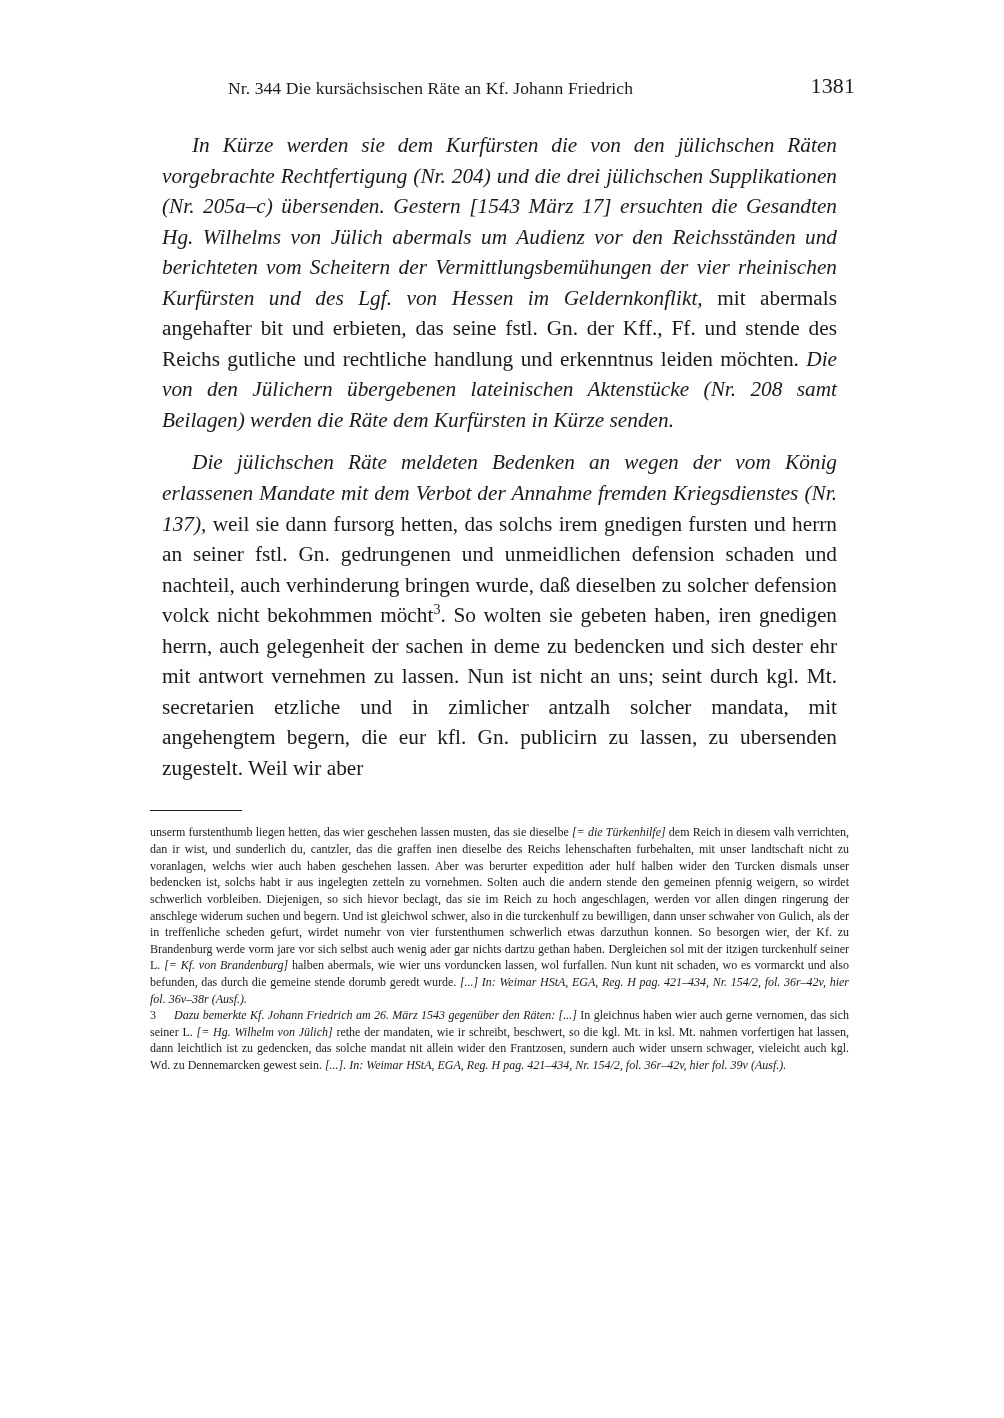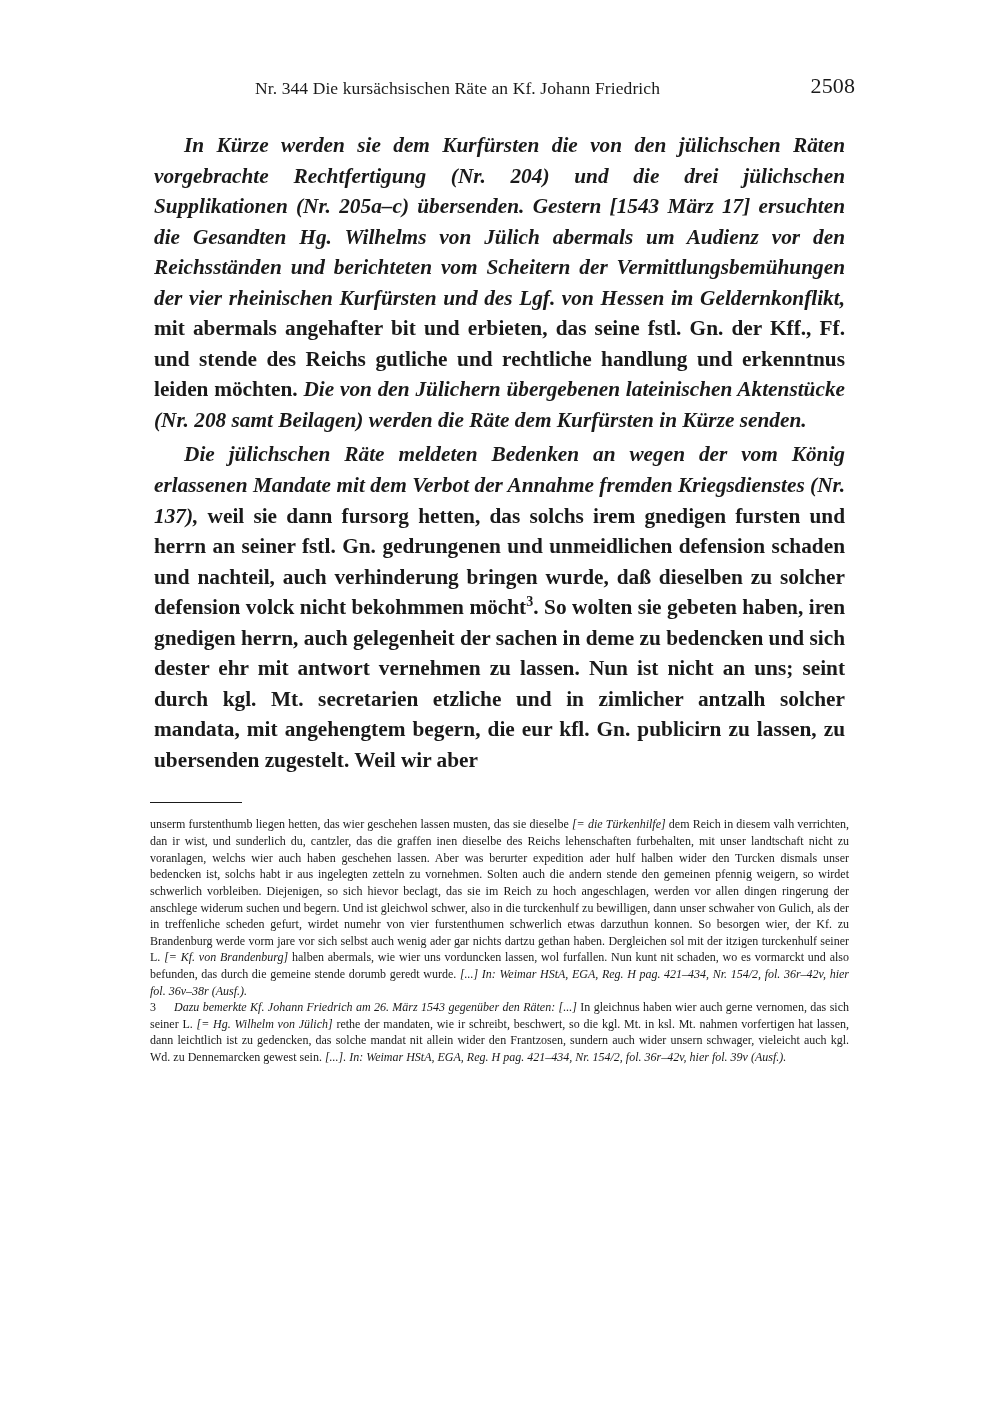--- a/index.html
+++ b/index.html
@@ -27,39 +27,38 @@
     display: flex;
     align-items: baseline;
     justify-content: flex-start;
     font-size: 17.5px;
     letter-spacing: 0.1px;
     margin: 0 0 30px 0;
     height: 22px;
     position: relative;
   }
   .running-head .rh-text {
-    margin-left: 105px;
+    margin-left: 78px;
     white-space: nowrap;
   }
   .running-head .rh-page {
     position: absolute;
     right: -6px;
     top: -5px;
     font-size: 22px;
   }
   .body-text {
     font-size: 21.3px;
     line-height: 1.435;
     text-align: justify;
     hyphens: none;
   }
   .body-text p {
-    margin: 4px;
+    margin: 12px;
     text-indent: 30px;
-    font-weight: bold;
   }
   .body-text p + p {
     margin-top: 1px;
   }
   em, .it {
     font-style: italic;
   }
   sup {
     font-size: 0.66em;
     vertical-align: super;
@@ -89,21 +88,21 @@
     margin-right: 18px;
   }
 </style>
 </head>
 <body>
 
 <div class="page">
 
   <div class="running-head">
     <span class="rh-text">Nr. 344 Die kursächsischen Räte an Kf. Johann Friedrich</span>
-    <span class="rh-page">2508</span>
+    <span class="rh-page">1381</span>
   </div>
 
   <div class="body-text">
     <p><em>In Kürze werden sie dem Kurfürsten die von den jülichschen Räten vorgebrachte Rechtfertigung (Nr. 204) und die drei jülichschen Supplikationen (Nr. 205a–c) übersenden. Gestern [1543 März 17] ersuchten die Gesandten Hg. Wilhelms von Jülich abermals um Audienz vor den Reichsständen und berichteten vom Scheitern der Vermittlungsbemühungen der vier rheinischen Kurfürsten und des Lgf. von Hessen im Geldernkonflikt,</em><span> mit abermals angehafter bit und erbieten, das seine fstl. Gn. der Kff., Ff. und stende des Reichs gutliche und rechtliche handlung und erkenntnus leiden möchten. </span><em>Die von den Jülichern übergebenen lateinischen Aktenstücke (Nr. 208 samt Beilagen) werden die Räte dem Kurfürsten in Kürze senden.</em></p>
 
     <p><em>Die jülichschen Räte meldeten Bedenken an wegen der vom König erlassenen Mandate mit dem Verbot der Annahme fremden Kriegsdienstes (Nr. 137),</em><span> weil sie dann fursorg hetten, das solchs irem gnedigen fursten und herrn an seiner fstl. Gn. gedrungenen und unmeidlichen defension schaden und nachteil, auch verhinderung bringen wurde, daß dieselben zu solcher defension volck nicht bekohmmen möcht</span><sup>3</sup><span>. So wolten sie gebeten haben, iren gnedigen herrn, auch gelegenheit der sachen in deme zu bedencken und sich dester ehr mit antwort vernehmen zu lassen. Nun ist nicht an uns; seint durch kgl. Mt. secretarien etzliche und in zimlicher antzalh solcher mandata, mit angehengtem begern, die eur kfl. Gn. publicirn zu lassen, zu ubersenden zugestelt. Weil wir aber</span></p>
   </div>
 
   <div class="fn-rule"></div>
 

